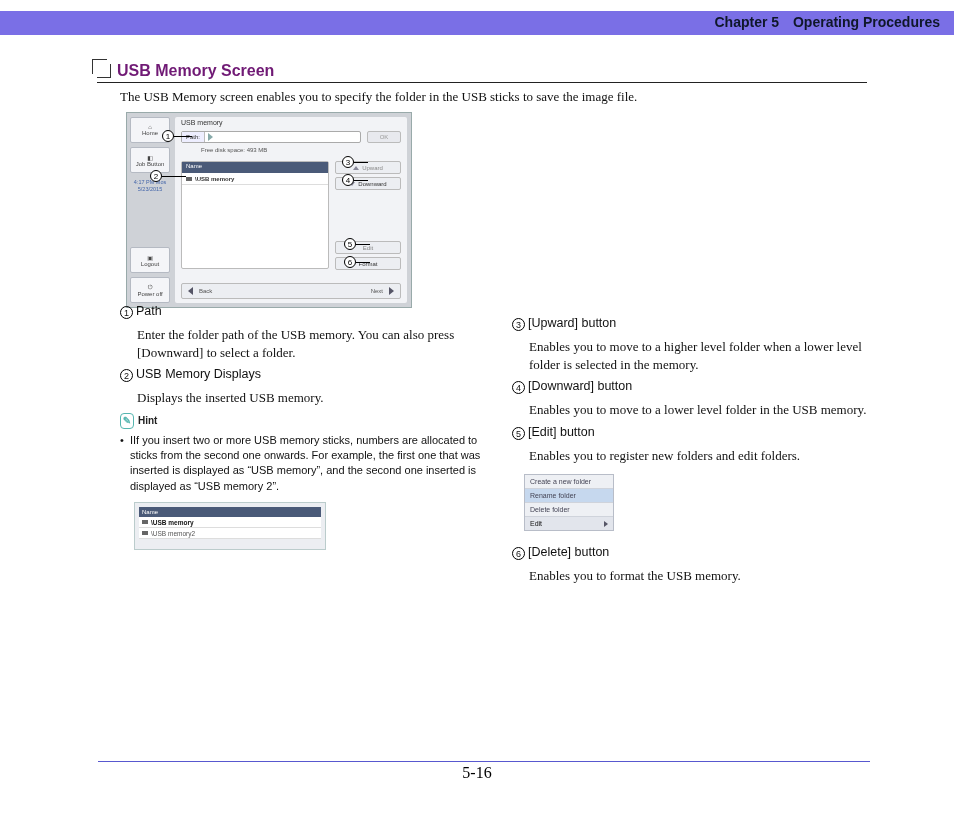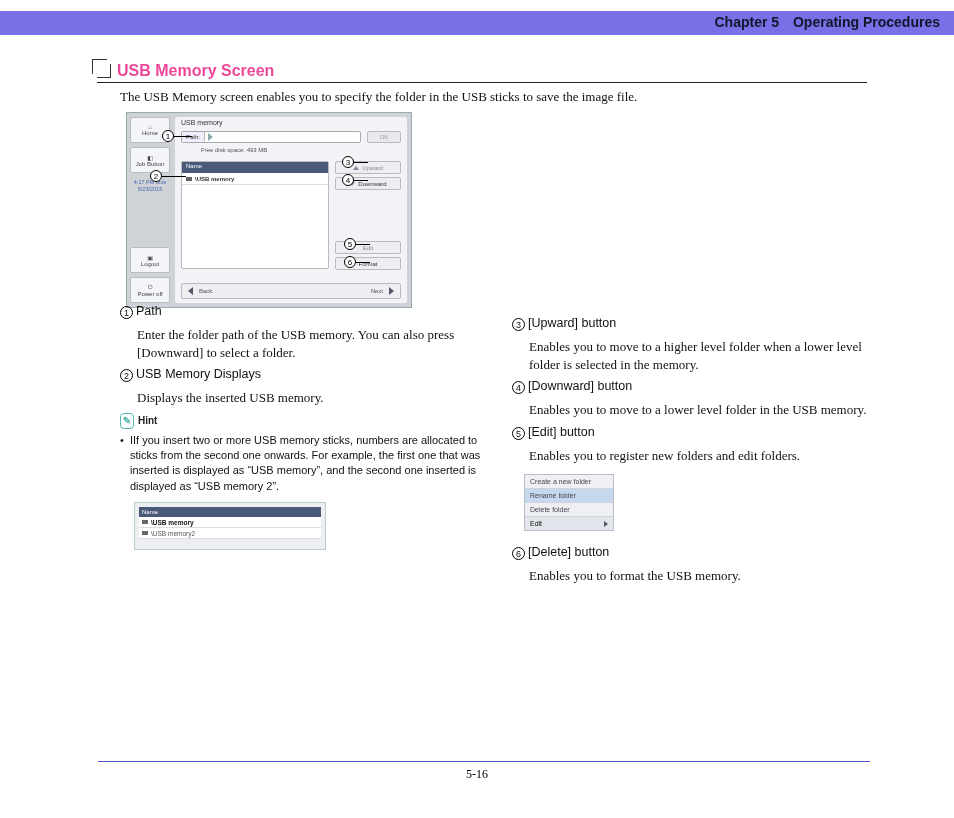--- a/index.html
+++ b/index.html
@@ -7,21 +7,21 @@
   body { position: relative; }
 
   
   .hdr { position: absolute; top: 11px; left: 0; right: 0; height: 24px; background: #7a6fe6; }
   .hdr-txt { position: absolute; right: 14px; top: 3px; color: #0f172a; font-size: 14px; font-weight: bold; }
   .hdr-ch { margin-right: 10px; }
 
   
   .sec-mark { position: absolute; left: 97px; top: 64px; width: 14px; height: 14px; border: 1.5px solid #333; border-top: none; border-left: none; }
   .sec-mark::before{ content:""; position:absolute; left:-5px; top:-5px; width:14px; height:14px; border:1.5px solid #333; border-bottom:none; border-right:none;}
-  .sec-title { position: absolute; left: 117px; top: 62px; font-size: 16px; font-weight: bold; color: #ec4899; }
+  .sec-title { position: absolute; left: 117px; top: 62px; font-size: 16px; font-weight: bold; color: #701a75; }
   .under { position: absolute; left: 97px; top: 82px; width: 770px; height: 1px; background: #222; }
 
   .intro { position: absolute; left: 120px; top: 89px; font-size: 13px; color: #111; font-family: "Times New Roman", serif; }
 
   
   .fig1 { position: absolute; left: 126px; top: 112px; width: 286px; height: 196px; background: #cfd2d7; border: 1px solid #9aa; font-size: 7px; color: #333; }
   .fig1 .sidebar { position: absolute; left: 3px; top: 4px; width: 40px; bottom: 4px; display: flex; flex-direction: column; gap: 4px; }
   .sb-btn { background: #f4f5f8; border: 1px solid #b5bac3; border-radius: 2px; height: 26px; display:flex; flex-direction:column; align-items:center; justify-content:center; font-size:6px; color:#444; }
   .sb-time { font-size: 5.5px; color:#46a; text-align:center; line-height:1.3; margin-top:2px;}
   .sb-flex { flex: 1; }
@@ -72,21 +72,21 @@
 
   
   .fig3 { margin-top:10px; margin-left:12px; width:90px; background:#eef0f4; border:1px solid #b8bdc8; font-size:7px; }
   .fig3 .m{ padding:3px 5px; border-bottom:1px solid #cfd3db; color:#445; }
   .fig3 .m.sel{ background:#c6d8ee; }
   .fig3 .ed{ padding:3px 5px; display:flex; justify-content:space-between; align-items:center; background:#e2e5ec;}
   .ed .tri{ width:0;height:0;border-left:4px solid #556;border-top:3px solid transparent;border-bottom:3px solid transparent;}
 
   
   .ftr-line { position:absolute; left:98px; right:84px; bottom:56px; height:1.5px; background:#5858cf; }
-  .ftr-num { position:absolute; left:0; right:0; bottom:36px; text-align:center; font-size:12px; font-family:"Times New Roman", serif; }
+  .ftr-num { position:absolute; left:0; right:0; bottom:36px; text-align:center; font-size:16px; font-family:"Times New Roman", serif; }
 </style>
 </head>
 <body>
 
 <div class="hdr">
   <div class="hdr-txt">
     <span class="hdr-ch">Chapter 5</span>
     <span>Operating Procedures</span>
   </div>
 </div>

